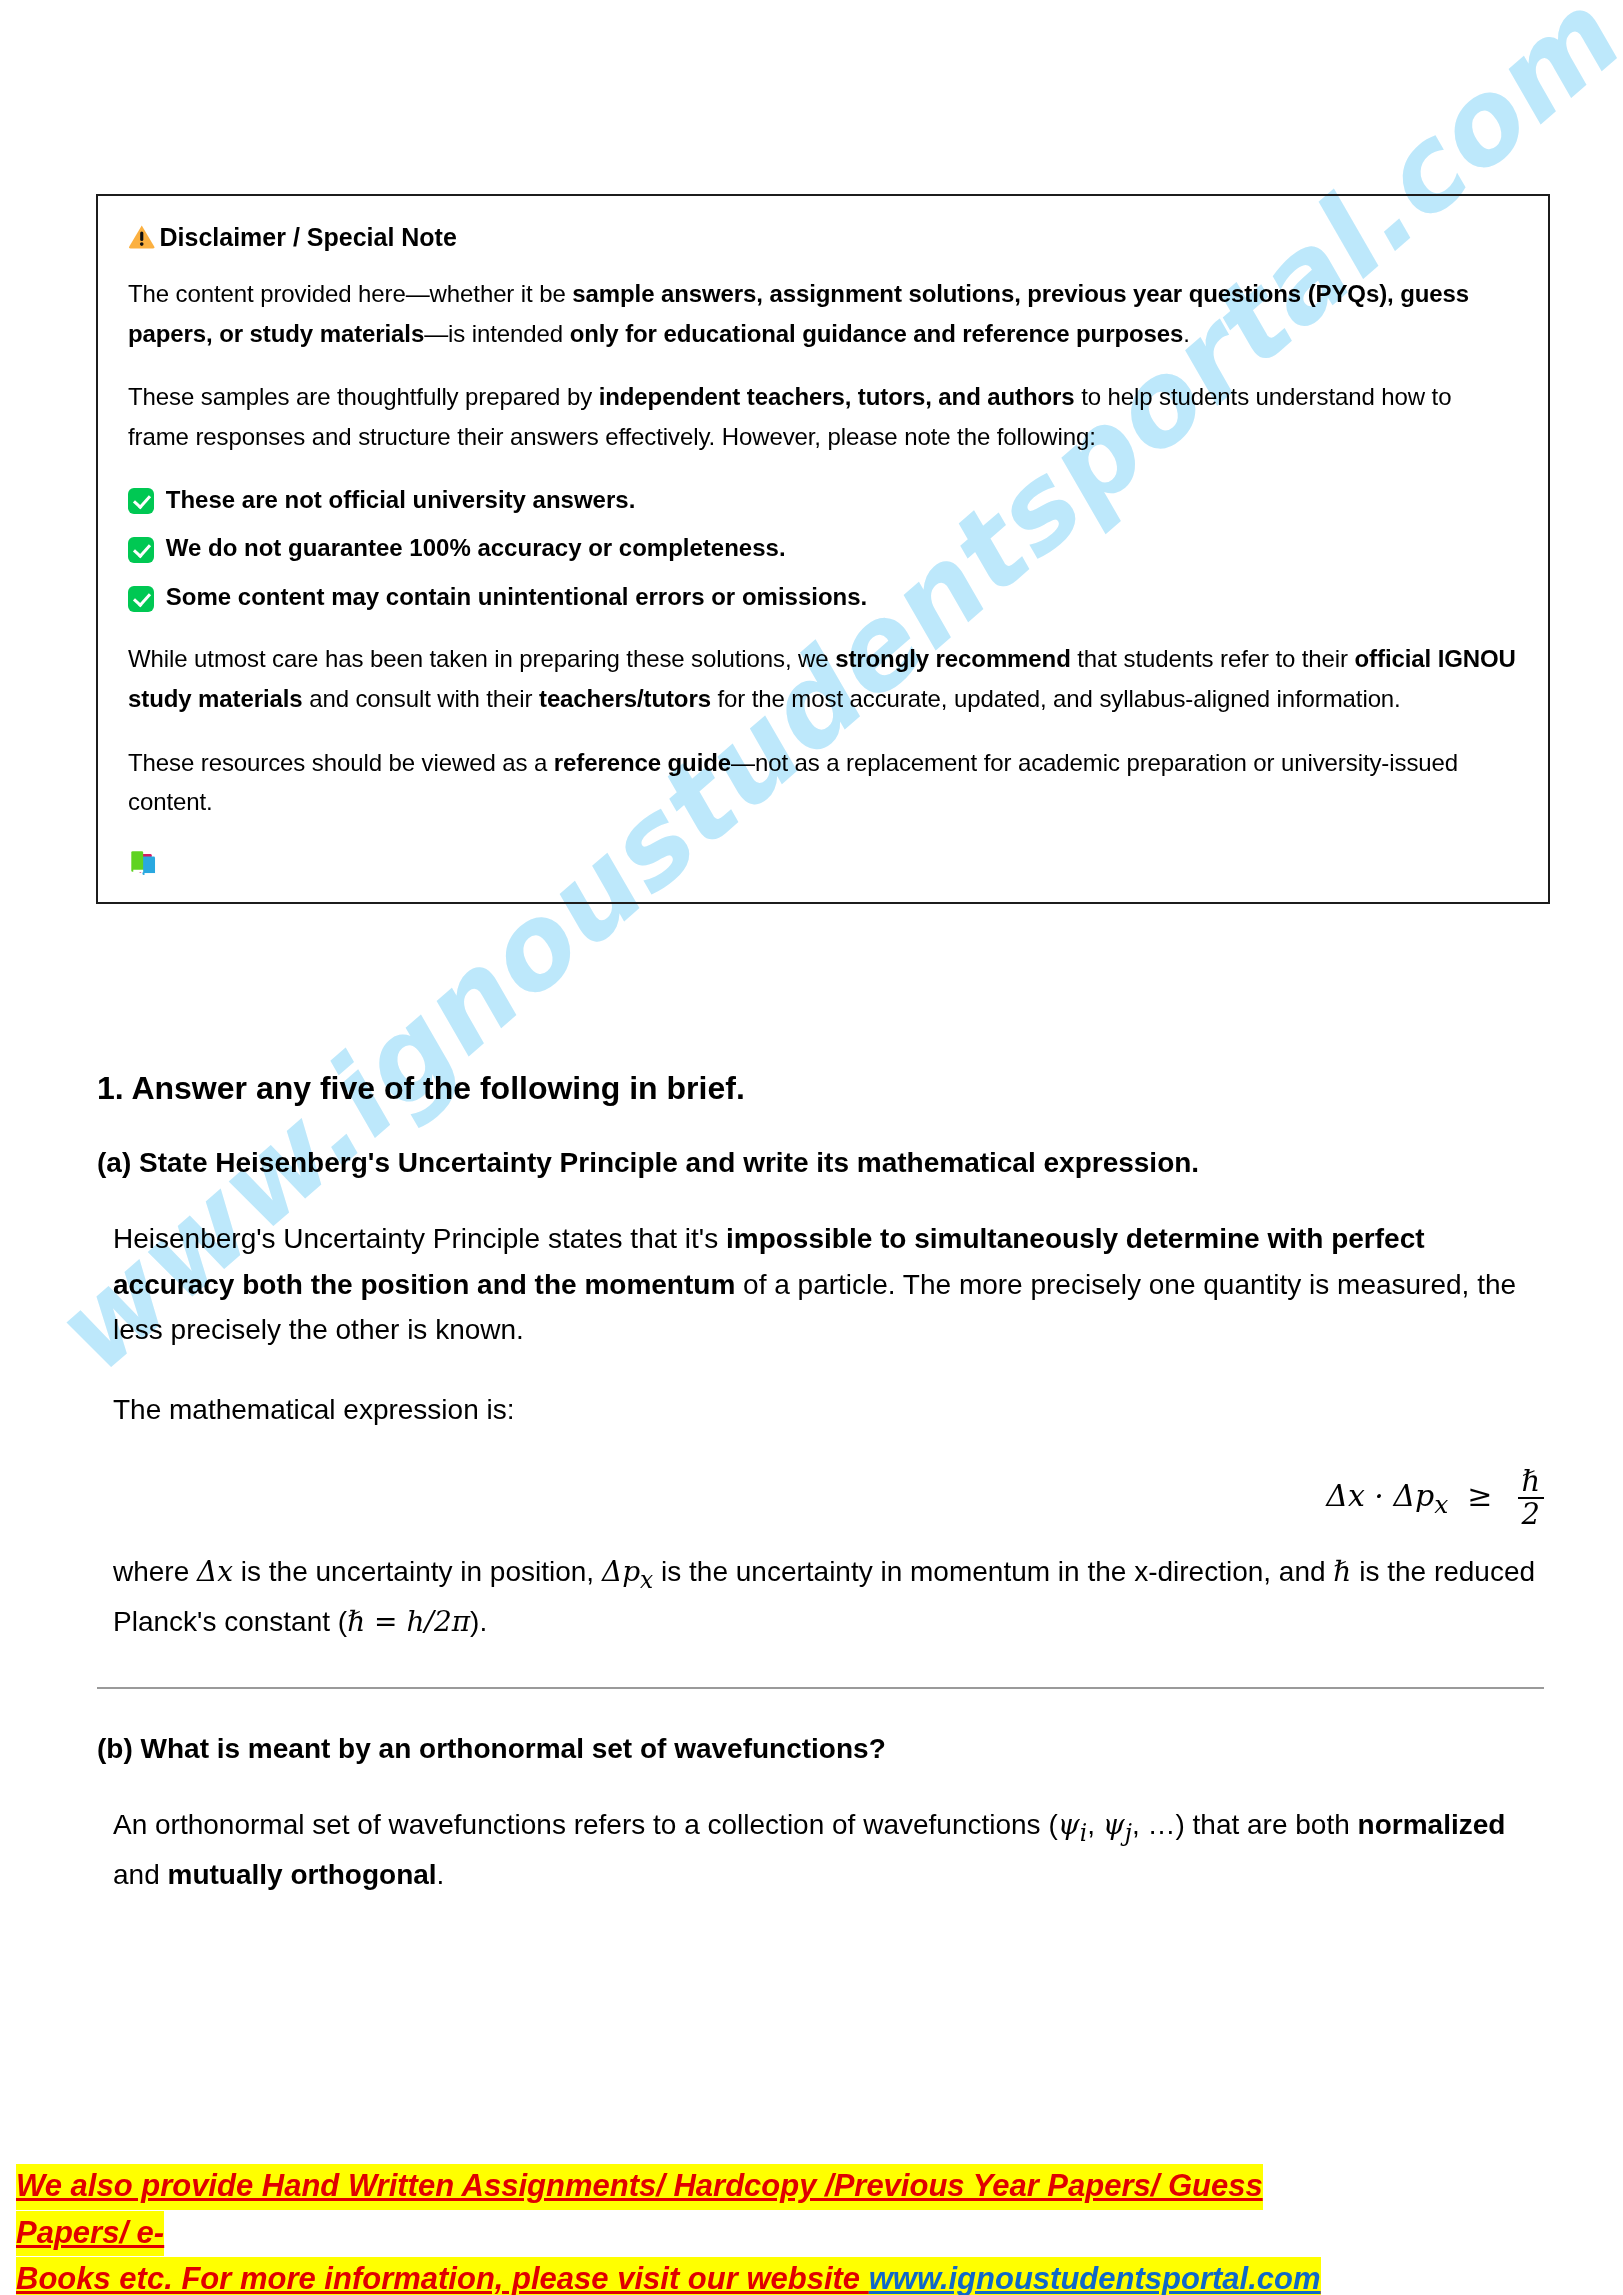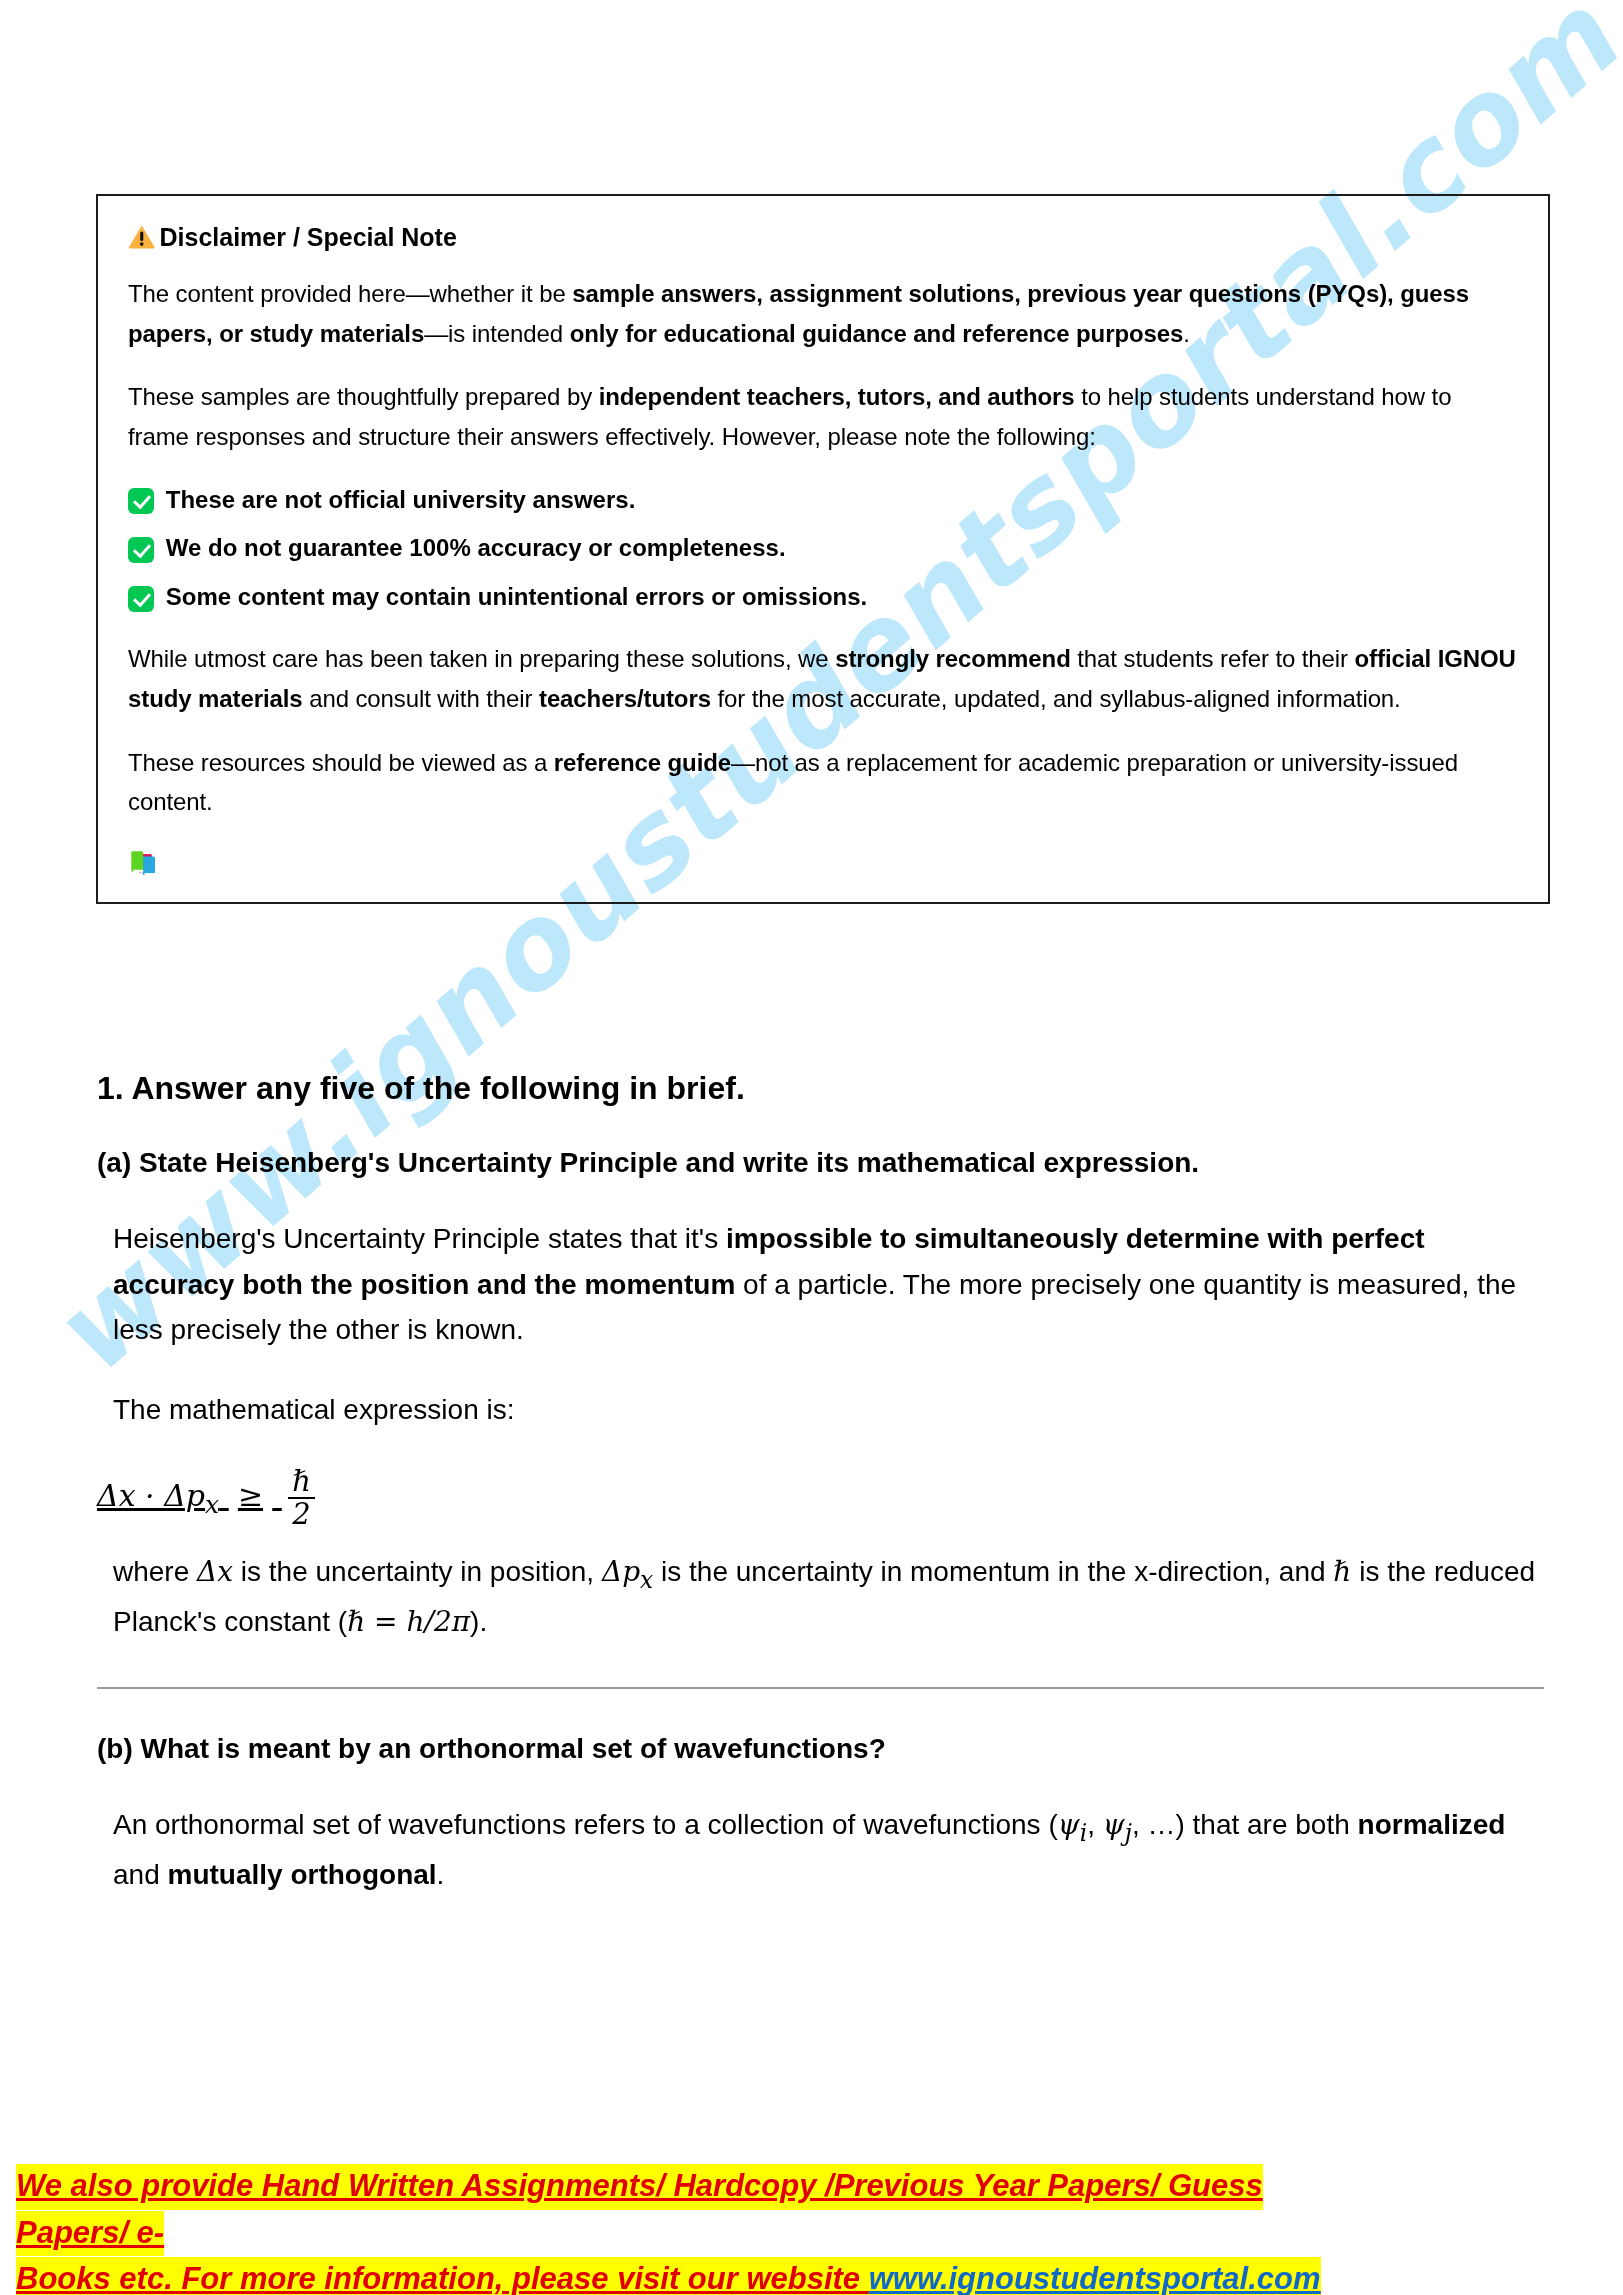--- a/index.html
+++ b/index.html
@@ -161,26 +161,25 @@
     line-height: 1.63;
     margin: 0 0 34px 16px;
   }
   .body-p b { font-weight: 700; }
   .math-italic {
     font-family: "DejaVu Serif", serif;
     font-style: italic;
   }
 
   .formula-block {
-    text-align: left;
+    text-align: right;
     margin: 29px 0 19.6px 0;
     font-family: "DejaVu Serif", serif;
     font-style: italic;
     font-size: 30px;
-    text-decoration: underline;
   }
   .frac {
     display: inline-flex;
     flex-direction: column;
     align-items: center;
     vertical-align: middle;
     margin-left: 6.5px;
     line-height: 1.05;
   }
   .frac .num { font-size: 29px; padding: 0 3.9px; }

